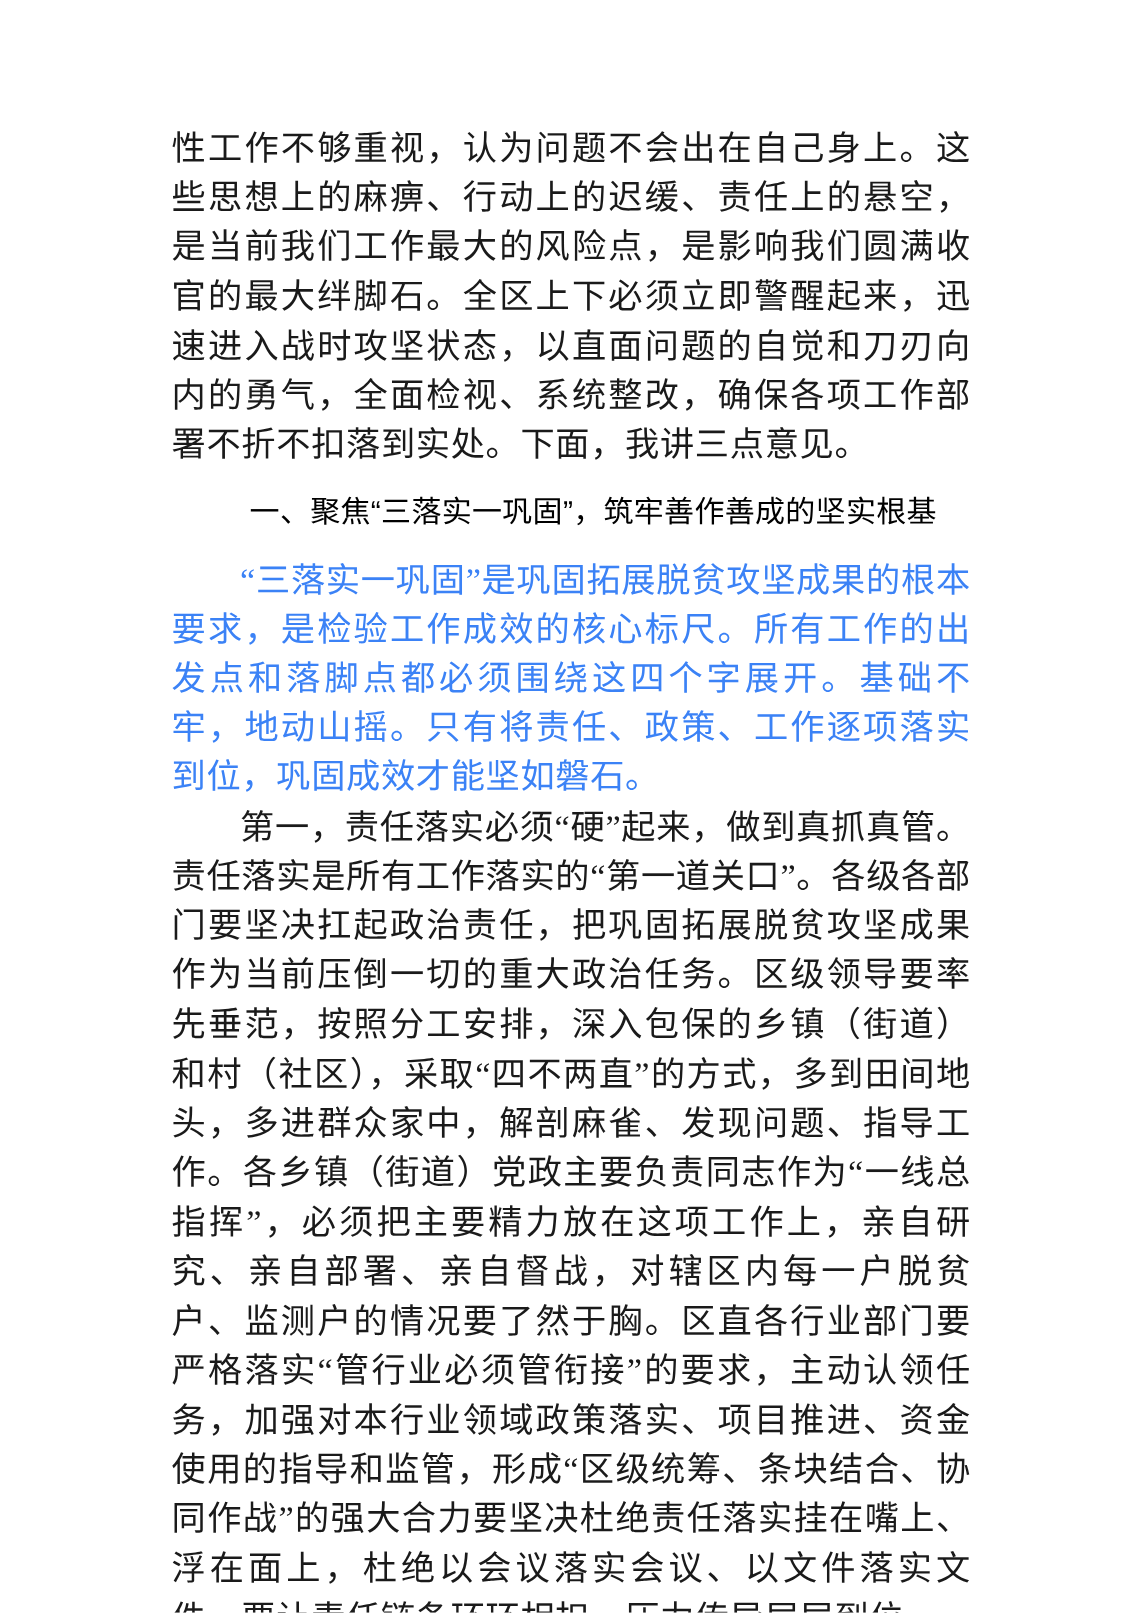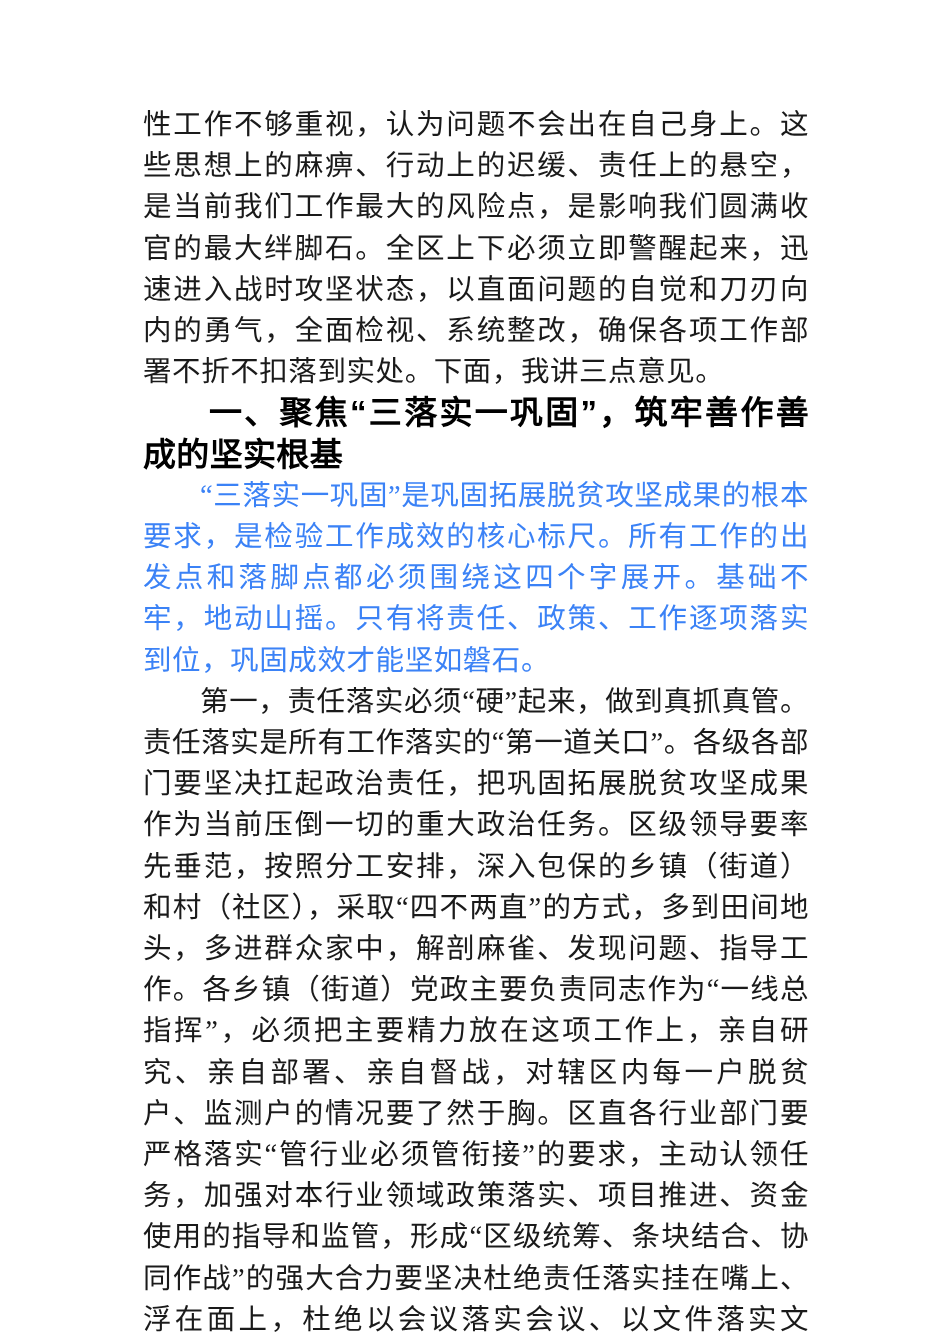--- a/index.html
+++ b/index.html
@@ -40,27 +40,27 @@
     font-weight: 400;
     -webkit-font-smoothing: antialiased;
   }
 
   .para.indent {
     text-indent: 2em;
   }
 
   
   .heading {
-    margin: 0;
+    margin: 15px;
     padding: 0;
     font-family: "Liberation Sans", "DejaVu Sans", sans-serif;
-    font-size: 33px;
+    font-size: 25px;
     line-height: 41.2px;
     color: #000000;
-    font-weight: 700;
+    font-weight: 400;
     text-indent: 2em;
     text-align: justify;
     text-align-last: left;
     text-justify: inter-character;
     letter-spacing: 0.01em;
   }
 </style>
 </head>
 <body>
 

